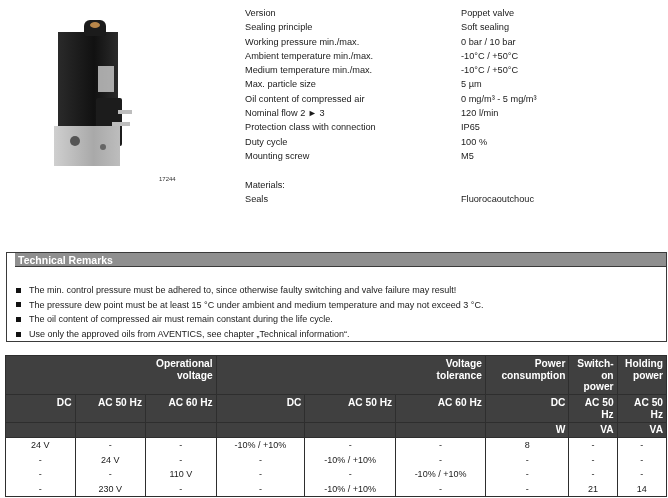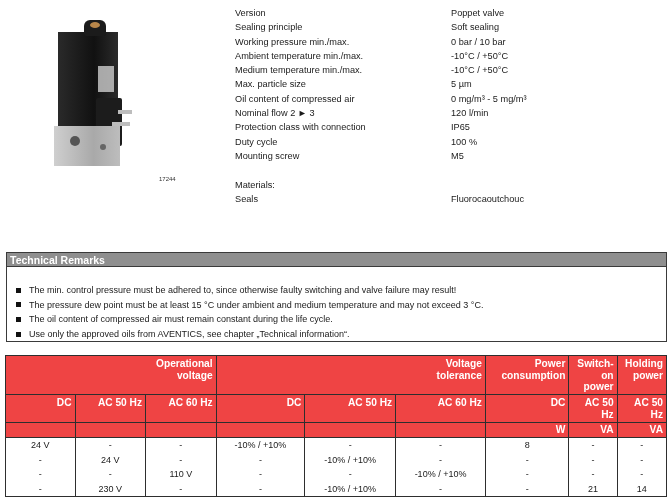--- a/index.html
+++ b/index.html
@@ -14,36 +14,36 @@
   .product .label-plate { position: absolute; left: 58px; top: 48px; width: 16px; height: 26px; background: #d9d9d9; opacity: 0.75; }
   .product .coil { position: absolute; left: 56px; top: 80px; width: 26px; height: 48px; background: #1c1c1c; border-radius: 2px; }
   .product .pin1 { position: absolute; left: 78px; top: 92px; width: 14px; height: 4px; background: #bdbdbd; }
   .product .pin2 { position: absolute; left: 72px; top: 104px; width: 18px; height: 4px; background: #bdbdbd; }
   .product .base { position: absolute; left: 14px; top: 108px; width: 66px; height: 40px; background: linear-gradient(90deg, #cfcfcf, #a9a9a9 60%, #bdbdbd); }
   .product .port { position: absolute; left: 30px; top: 118px; width: 10px; height: 10px; background: #555; border-radius: 50%; }
   .product .port2 { position: absolute; left: 60px; top: 126px; width: 6px; height: 6px; background: #666; border-radius: 50%; }
   .img-code { position: absolute; left: 159px; top: 176px; font-size: 6px; color: #333; }
 
   
-  .specs { position: absolute; left: 235px; top: 6px; font-size: 9.2px; line-height: 14.3px; }
+  .specs { position: absolute; left: 245px; top: 6px; font-size: 9.2px; line-height: 14.3px; }
   .spec-row { display: flex; height: 14.3px; }
   .spec-label { width: 216px; }
   .spec-value { width: 200px; }
   .spec-gap { height: 14.3px; }
 
   
   .remarks { position: absolute; left: 6px; top: 252px; width: 661px; border: 1px solid #3a3a3a; }
-  .remarks-header { background: #8f8f8f; color: #ffffff; font-weight: bold; font-size: 10.5px; height: 14px; line-height: 14px; padding-left: 3px; border-bottom: 1px solid #3a3a3a; }
+  .remarks-header { background: #8f8f8f; color: #ffffff; font-weight: bold; font-size: 10.5px; height: 14px; line-height: 14px; padding-left: 3px; border-bottom: 1px solid #3a3a3a; margin-left: 8px; }
   .remarks ul { list-style: none; padding: 16px 0 0 0; }
   .remarks li { font-size: 9px; height: 14.6px; line-height: 14.6px; display: flex; align-items: center; }
   .bullet { width: 5px; height: 5px; background: #111; margin: 0 8px 0 9px; flex: 0 0 5px; }
 
   
   table.elec { position: absolute; left: 5px; top: 355px; width: 662px; border-collapse: collapse; font-size: 9px; }
-  table.elec th { background: #ef4444; color: #ffffff; font-weight: bold; text-align: right; vertical-align: top; font-size: 10.2px; line-height: 11.5px; padding: 2px 3px 0 3px; border: 1px solid #2e2e2e; }
+  table.elec th { background: #404040; color: #ffffff; font-weight: bold; text-align: right; vertical-align: top; font-size: 10.2px; line-height: 11.5px; padding: 2px 3px 0 3px; border: 1px solid #2e2e2e; }
   table.elec tr.h1 th { height: 39px; border-bottom: 1.5px solid #2e2e2e; }
   table.elec tr.h2 th { height: 28px; }
   table.elec tr.h3 th { height: 15px; padding-top: 1px; }
   table.elec td { text-align: center; padding: 0 3px; height: 14.6px; line-height: 14.6px; border-left: 1px solid #2e2e2e; border-right: 1px solid #2e2e2e; color: #1a1a1a; }
   table.elec tr.last td { border-bottom: 1px solid #2e2e2e; }
 </style>
 </head>
 <body>
 
 <div class="product">

